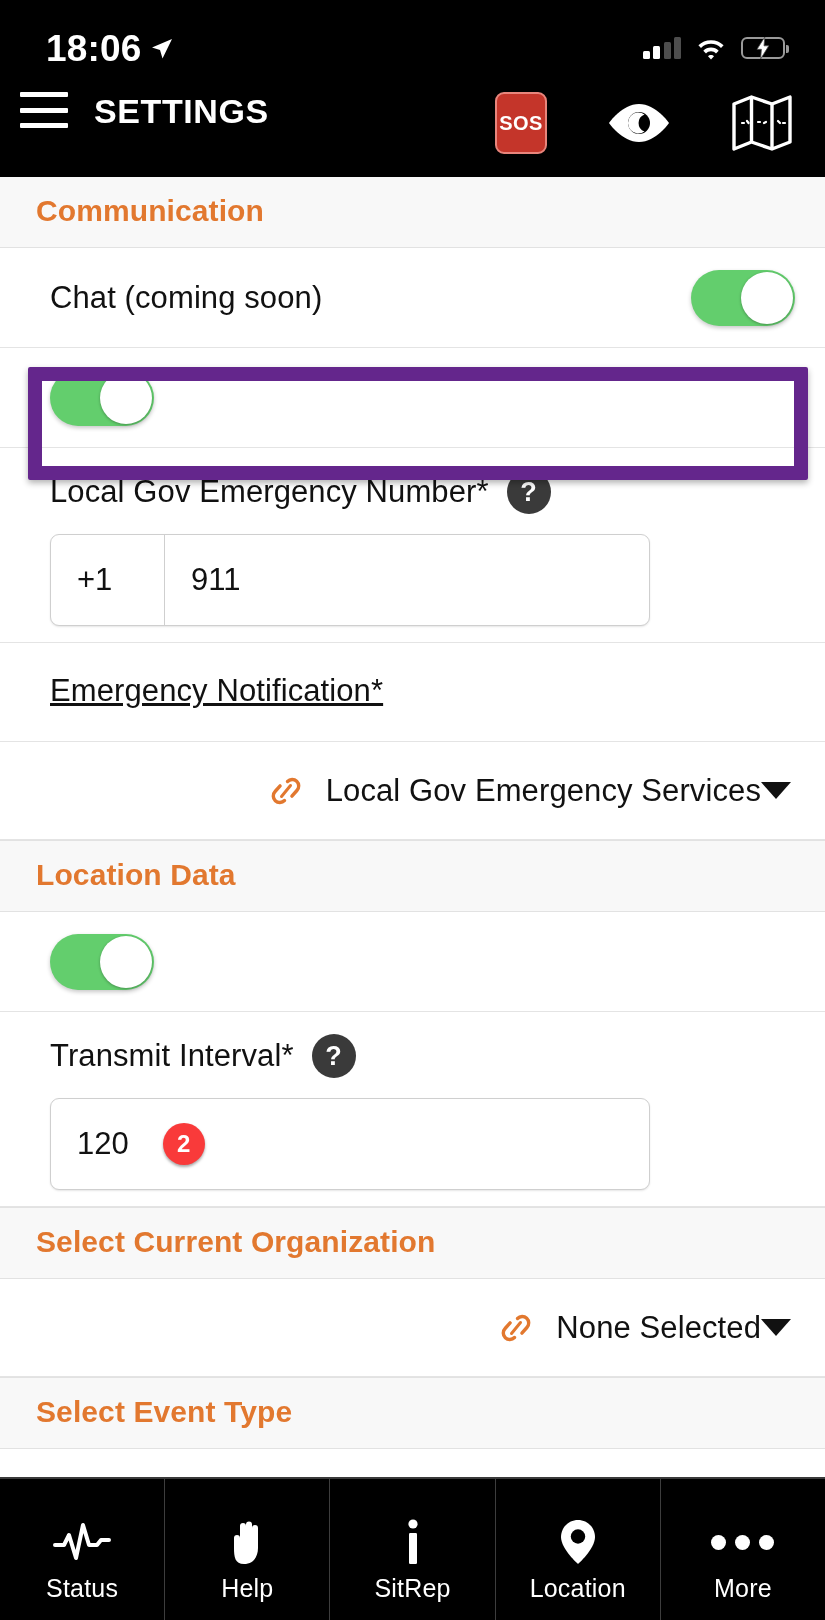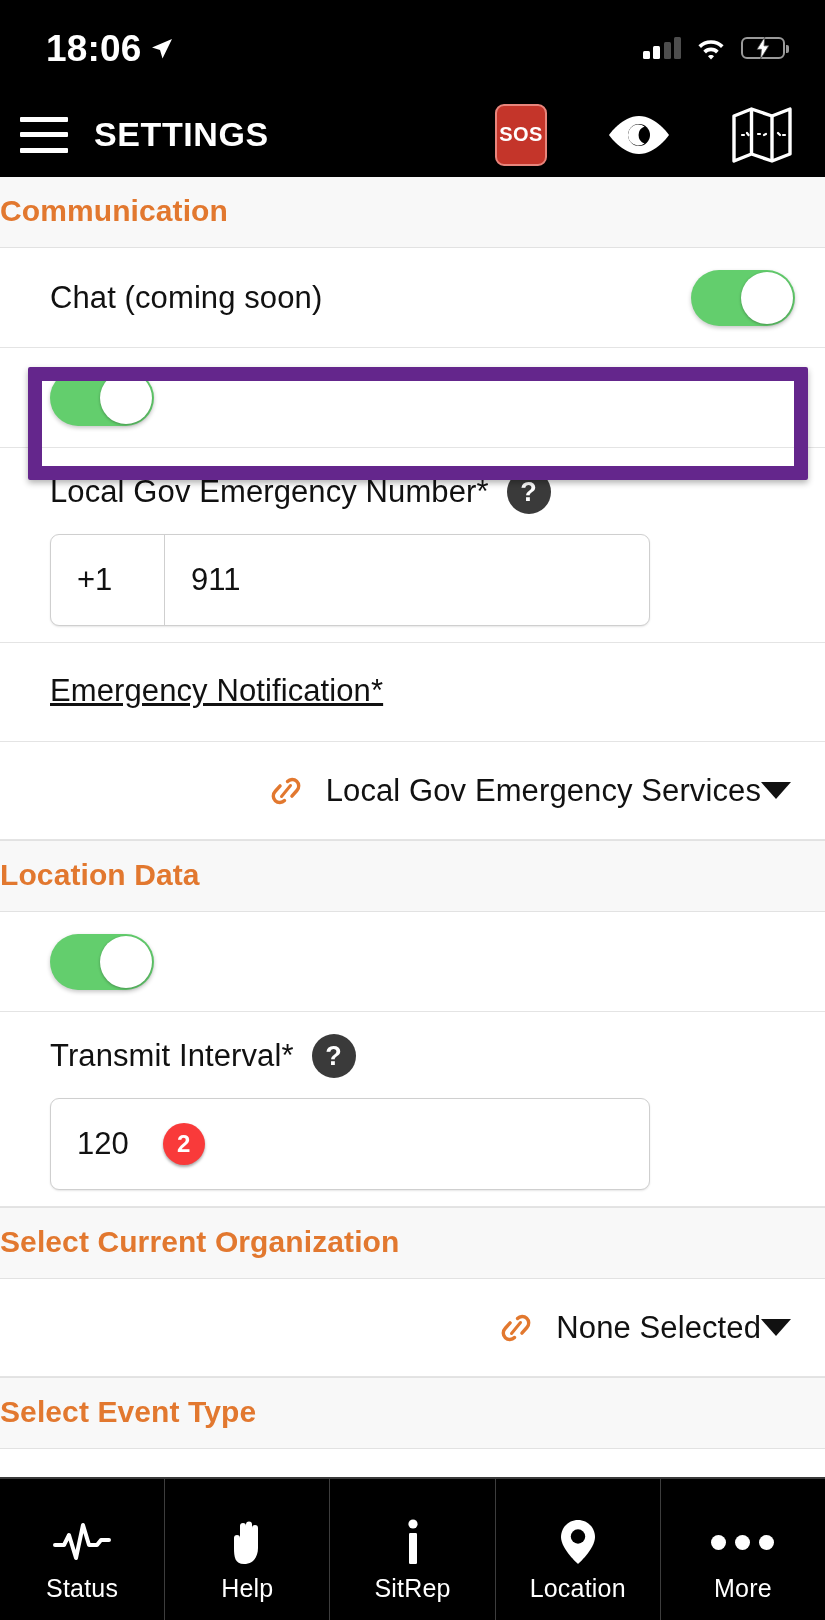--- a/index.html
+++ b/index.html
@@ -82,21 +82,21 @@
     left: 50%; top: 50%;
     transform: translate(-50%,-50%);
     width: 18px; height: 22px;
   }
 
   
   .appbar {
     height: 85px;
     background: #000000;
     display: flex;
-    align-items: center;
+    align-items: flex-start;
     padding: 0 26px 0 20px;
     position: relative;
   }
   .hamburger {
     width: 48px; height: 36px;
     display: flex; flex-direction: column; justify-content: space-between;
     cursor: pointer;
     flex: 0 0 auto;
   }
   .hamburger span { display:block; height: 5px; background: #ffffff; border-radius: 1px; }
@@ -138,21 +138,21 @@
     top: 177px;
     bottom: 143px;
     background: #ffffff;
     overflow: hidden;
   }
 
   .section-header {
     background: #f8f8f8;
     border-top: 1px solid #e2e2e2;
     border-bottom: 1px solid #e2e2e2;
-    padding: 17px 18px 19px 0;
+    padding: 17px 18px 19px 36px;
     color: #e2782f;
     font-size: 30px;
     font-weight: 700;
     letter-spacing: 0.1px;
   }
   .section-header.first { border-top: none; }
 
   .row {
     background: #ffffff;
     border-bottom: 1px solid #e4e4e4;

